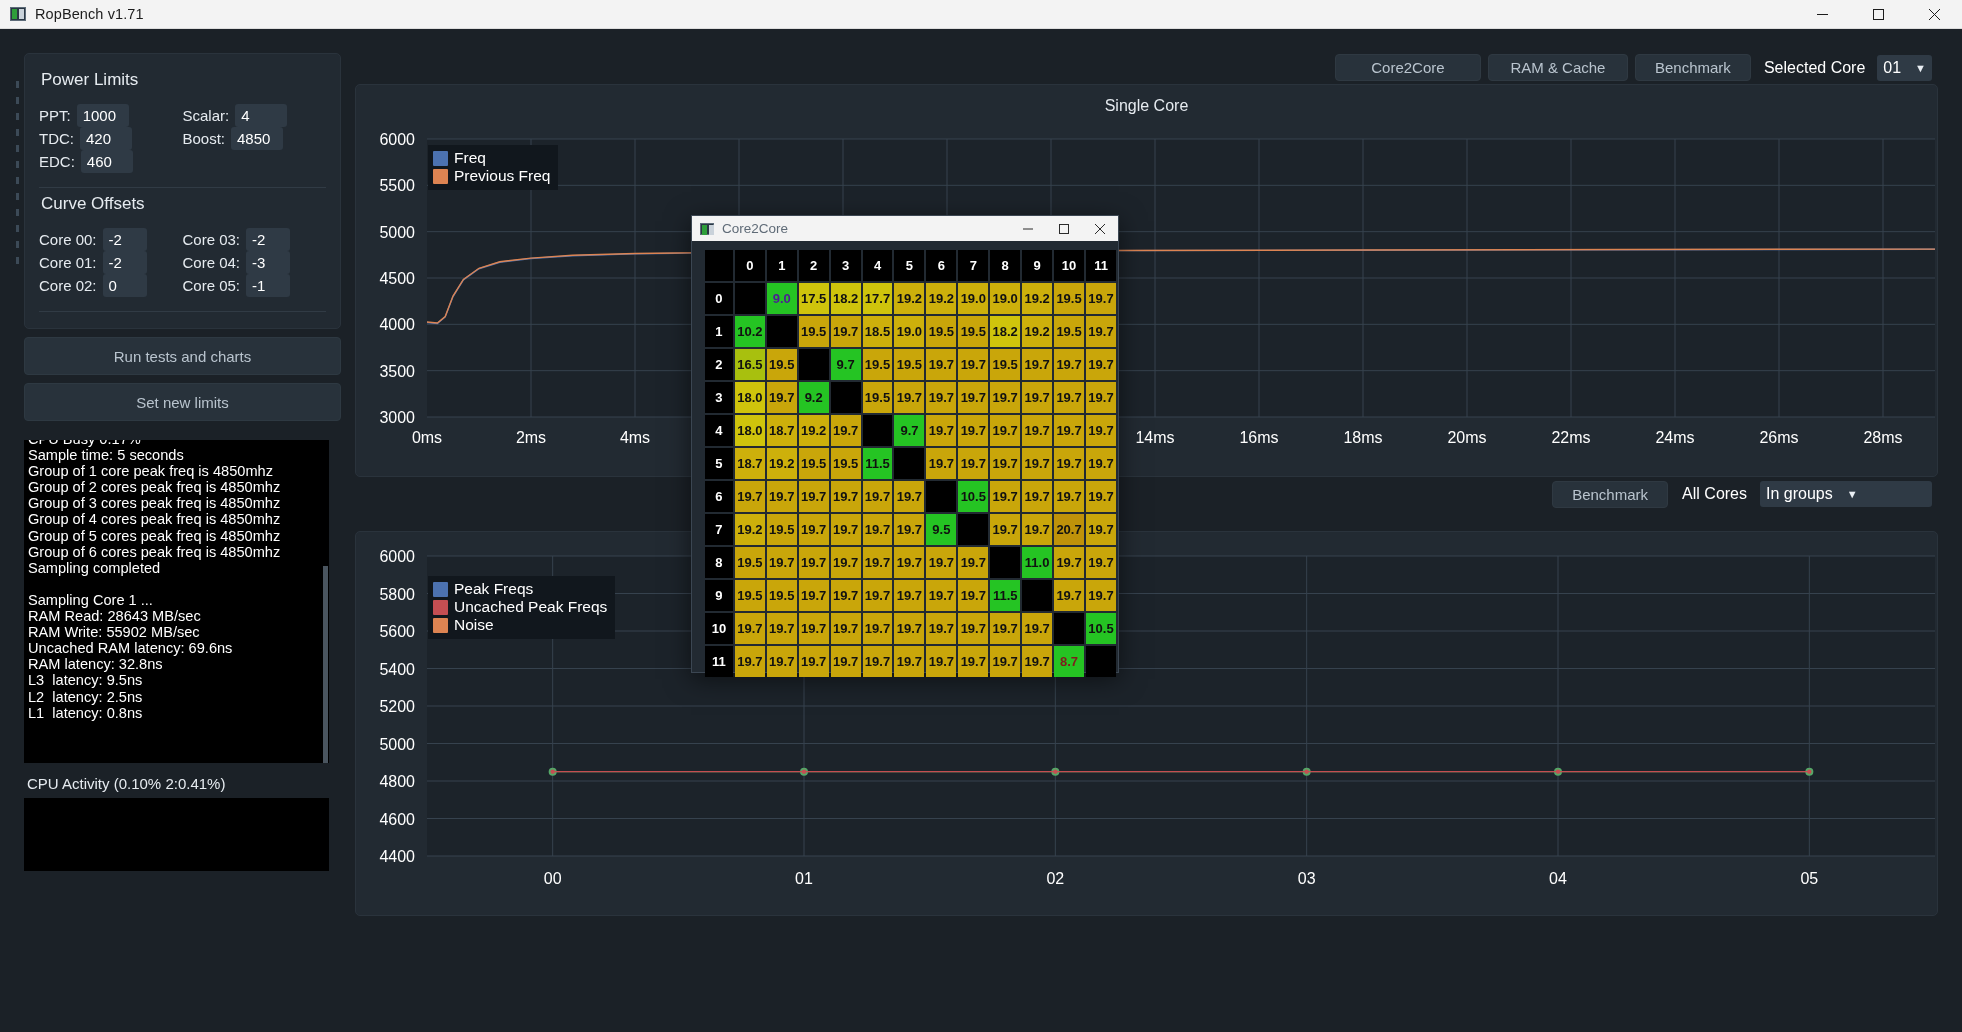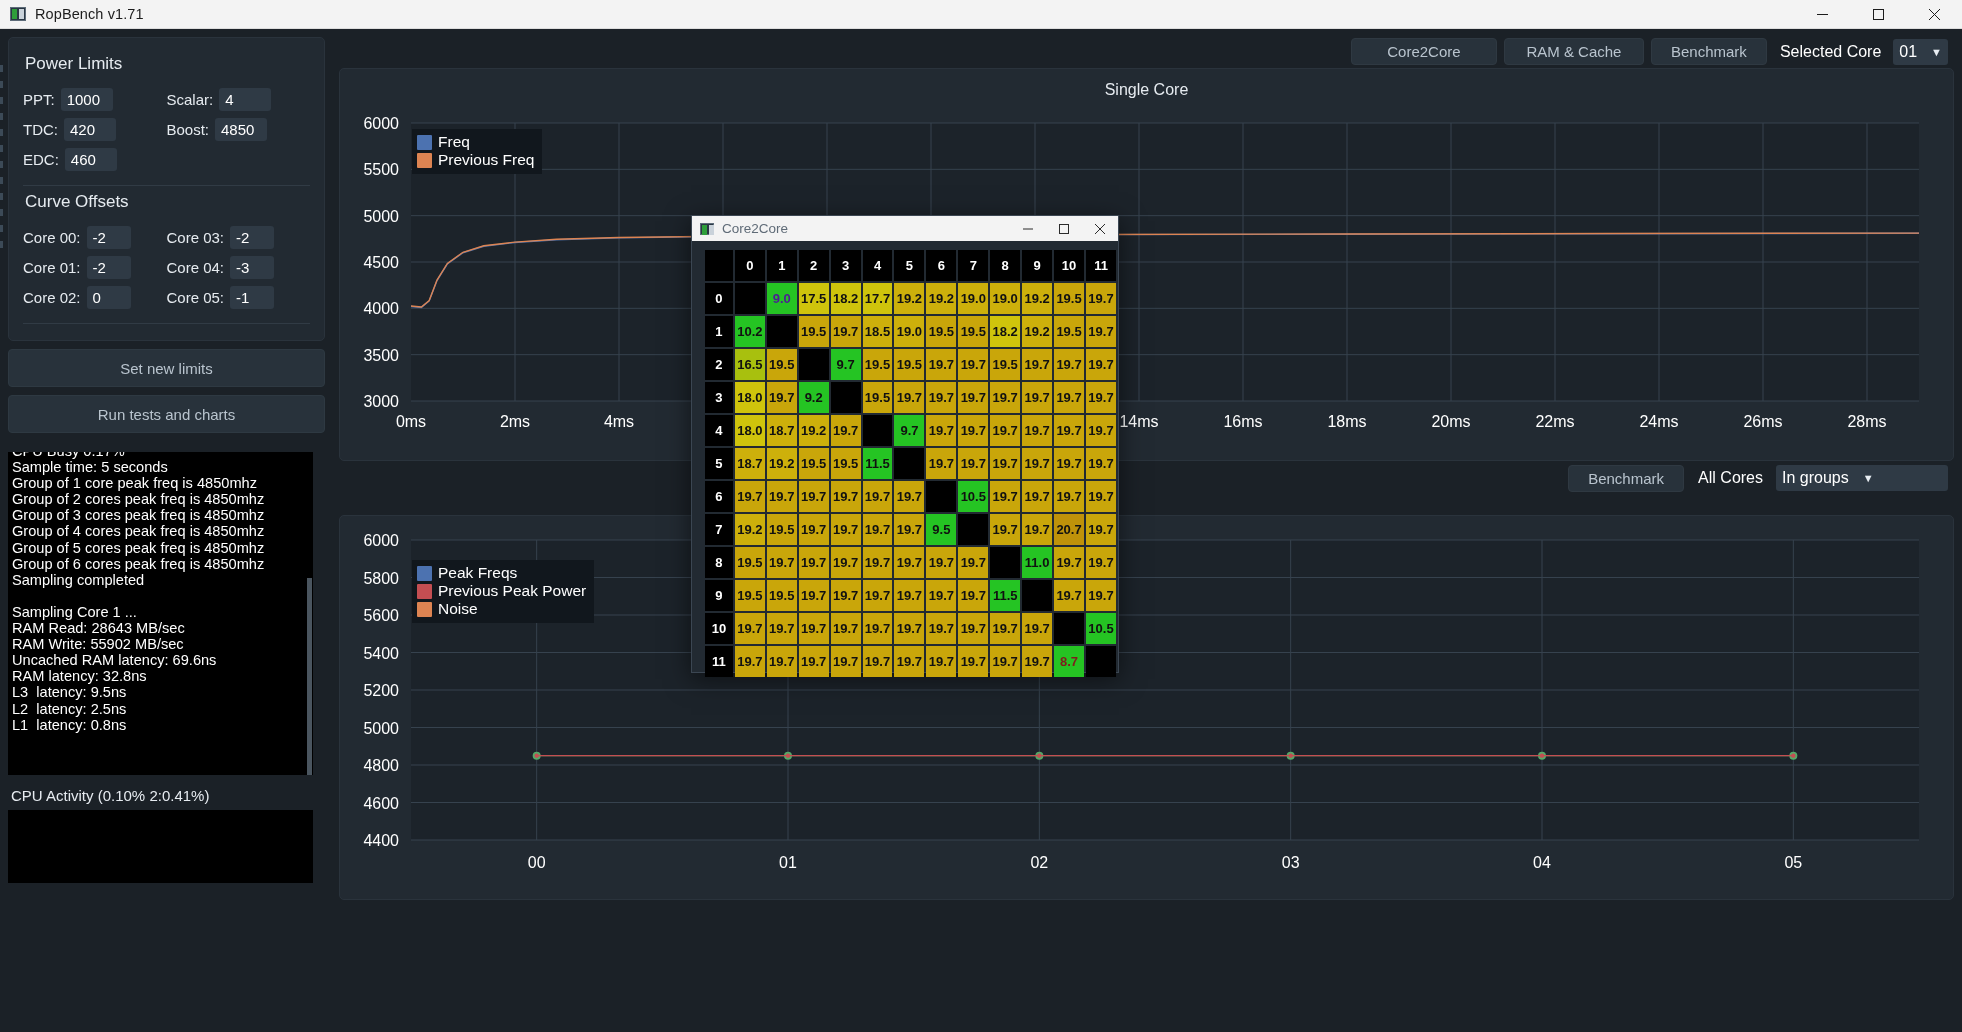--- a/index.html
+++ b/index.html
@@ -29,41 +29,41 @@
   }
   .tb-title { font-size: 14.5px; color: #1c1c1c; letter-spacing: .1px; }
   .tb-spacer { flex: 1; }
   .tb-btn {
     width: 56px; height: 29px; display: flex; align-items: center; justify-content: center;
     color: #1c1c1c;
   }
   .tb-btn svg { display: block; }
 
   
-  .app { display: flex; height: 1003px; padding: 0; }
+  .app { display: flex; height: 1003px; padding: 16px; }
 
   
   .left {
     width: 333px; flex: none; position: relative;
     background: #1b2127; padding: 8px 0 0 8px;
   }
   .lscroll {
     position: absolute; left: 0px; top: 36px; width: 5px; height: 640px;
   }
   .lscroll i {
     display: block; width: 3px; background: #3c4a57; margin-bottom: 9px; height: 7px;
   }
   .panel {
     width: 317px; background: #222a32; border-radius: 5px;
     border: 1px solid #2a333c; padding: 10px 14px 12px 14px;
   }
   .panel h2 {
     font-size: 17px; font-weight: normal; color: #e6ebf0; margin: 6px 0 14px 2px;
   }
-  .rowgrid { display: grid; grid-template-columns: 1fr 1fr; row-gap: 7px; }
+  .rowgrid { display: grid; grid-template-columns: 1fr 1fr; }
   .field { display: flex; align-items: center; gap: 6px; font-size: 15px; color: #e6ebf0; }
   .field .lbl { white-space: nowrap; }
   .field .val {
     background: #2f3a45; border-radius: 3px; color: #ffffff; font-size: 15px;
     padding: 2px 6px; min-width: 28px; height: 23px; line-height: 19px;
     display: inline-block;
   }
   .field .val.w60 { min-width: 52px; }
   .field .val.w50 { min-width: 44px; }
   .divider { height: 1px; background: #313b45; margin: 14px 0 4px 0; }
@@ -242,22 +242,22 @@
         </div>
         <div class="field">
           <span class="lbl">Core 05:</span>
           <span class="val w50">-1</span>
         </div>
       </div>
 
       <div class="divider"></div>
     </div>
 
+    <div class="bigbtn">Run tests and charts</div>
     <div class="bigbtn">Set new limits</div>
-    <div class="bigbtn">Run tests and charts</div>
 
     <div class="console">
       <div class="lines">CPU Busy 0.17%
 Sample time: 5 seconds
 Group of 1 core peak freq is 4850mhz
 Group of 2 cores peak freq is 4850mhz
 Group of 3 cores peak freq is 4850mhz
 Group of 4 cores peak freq is 4850mhz
 Group of 5 cores peak freq is 4850mhz
 Group of 6 cores peak freq is 4850mhz
@@ -412,21 +412,21 @@
           <circle cx="1201" cy="233.625" r="2.2" fill="#c44e52"></circle>
           <circle cx="1452.3333333333333" cy="233.625" r="2.2" fill="#c44e52"></circle>
         </svg>
       <div class="legend" style="left:72px;top:44px;">
         <div class="lrow">
           <span class="swatch" style="background:#4c72b0"></span>
           <span>Peak Freqs</span>
         </div>
         <div class="lrow">
           <span class="swatch" style="background:#c44e52"></span>
-          <span>Previous Peak Power</span>
+          <span>Uncached Peak Freqs</span>
         </div>
         <div class="lrow">
           <span class="swatch" style="background:#dd8452"></span>
           <span>Noise</span>
         </div>
       </div>
     </div>
   </div>
 </div>
 

